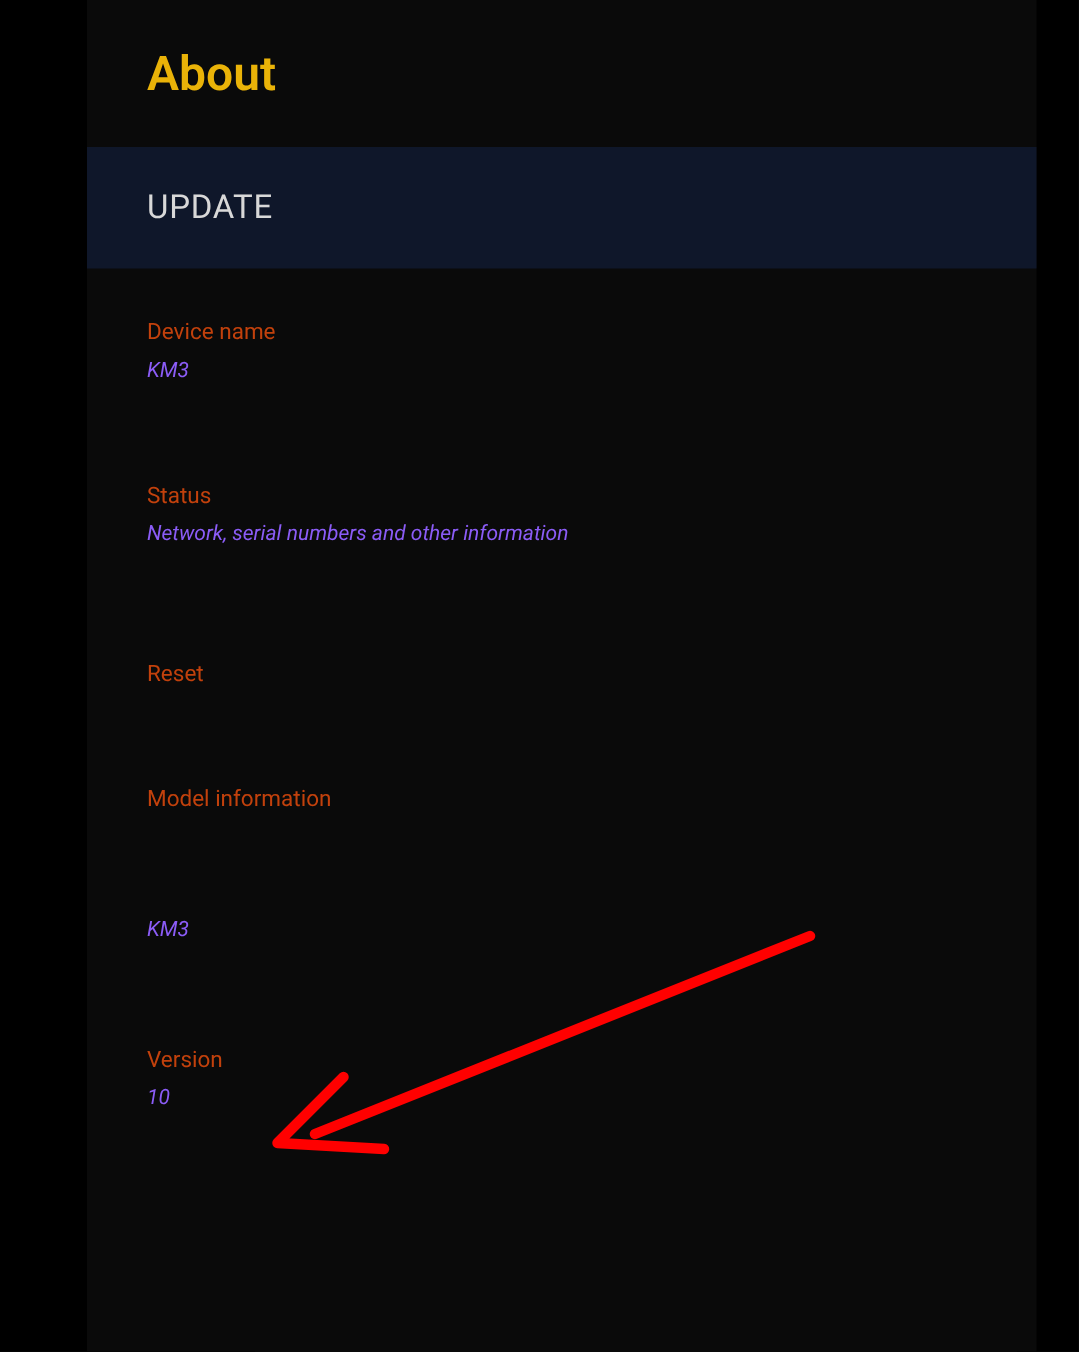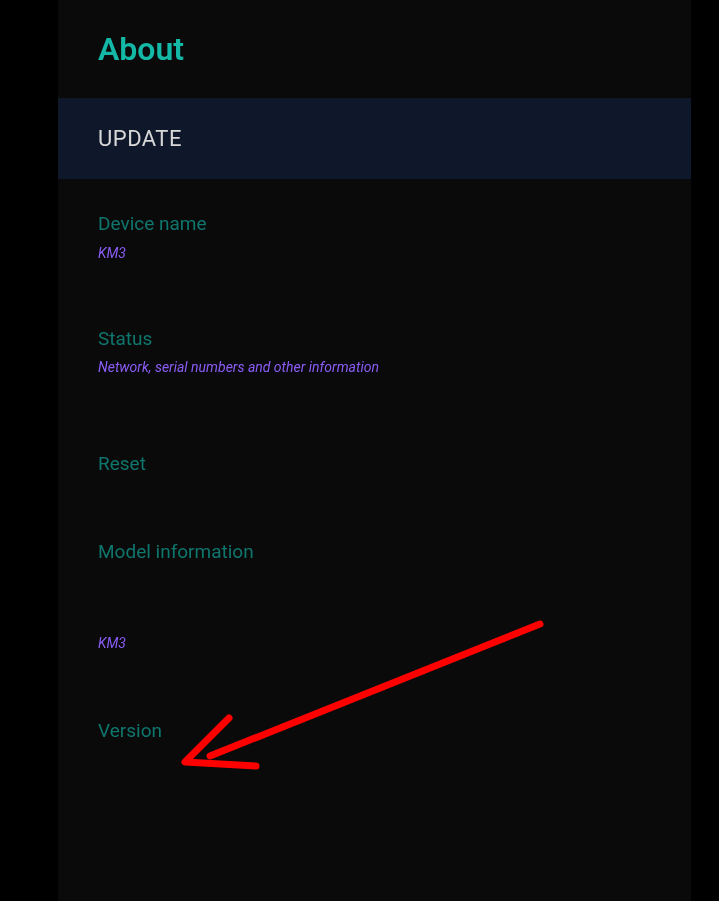--- a/index.html
+++ b/index.html
@@ -23,43 +23,43 @@
       width: 633px;
       height: 901px;
       background: #0a0a0a;
     }
     .header {
       padding: 30px 0 30px 40px;
     }
     .header-title {
       font-size: 32px;
       font-weight: 600;
-      color: #14b8a6;
+      color: #eab308;
     }
     .section-header {
       background: #0f172a;
       padding: 28px 0 28px 40px;
     }
     .section-header-text {
       font-size: 22px;
       font-weight: 400;
       color: #d8d8d8;
       letter-spacing: 0.5px;
     }
     .list-item {
       padding: 22px 0 22px 40px;
       margin-top: 10px;
     }
     .list-item:first-of-type {
       margin-top: 16px;
     }
     .item-title {
-      font-size: 19px;
+      font-size: 15px;
       font-weight: 400;
-      color: #0f766e;
+      color: #c2410c;
       line-height: 1.4;
     }
     .item-subtitle {
       font-size: 14px;
       font-weight: 400;
       color: #8b5cf6;
       margin-top: 6px;
       line-height: 1.3;
       font-style: italic;
     }
@@ -99,20 +99,21 @@
   <div class="list-item" style="margin-top:18px;">
     <div class="item-title">Model information</div>
   </div>
 
   <div class="list-item" style="margin-top:18px;">
     <div class="item-subtitle">KM3</div>
   </div>
 
   <div class="list-item" style="margin-top:22px;">
     <div class="item-title">Version</div>
+    <div class="item-subtitle">10</div>
   </div>
 
   <div class="list-item" style="margin-top:22px;">
     
     
   </div>
 
 </div>
 
 <svg class="annotation-arrow" style="left:0;top:0;width:719px;height:901px;">

